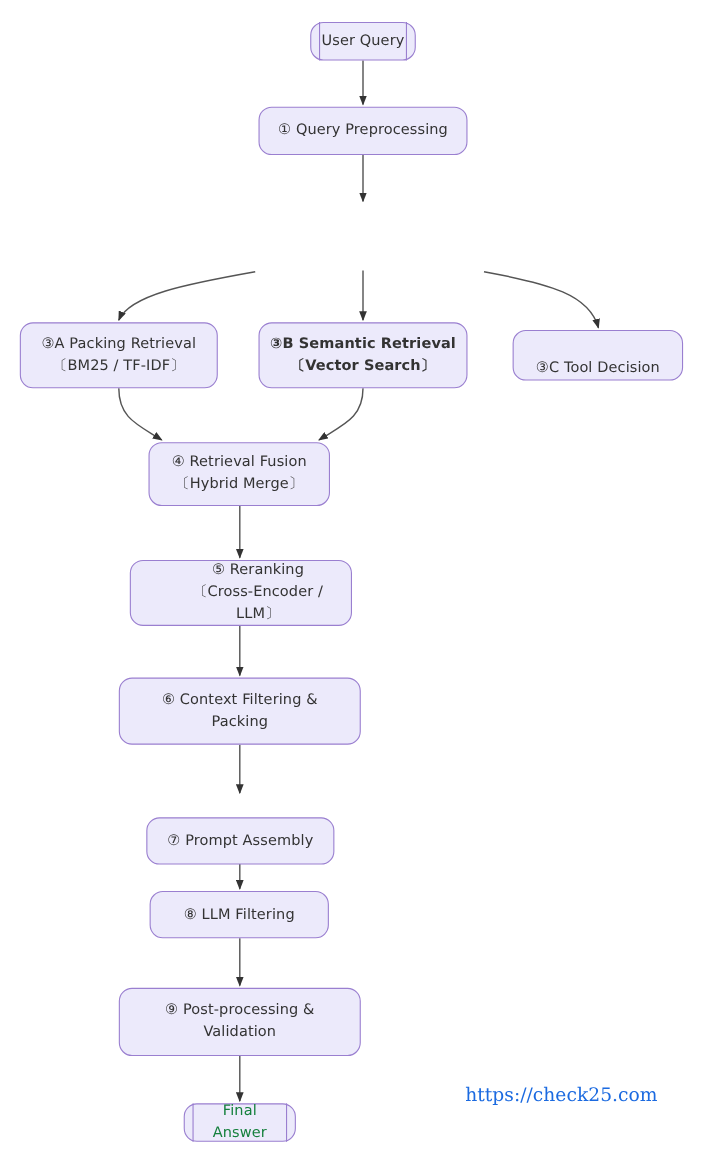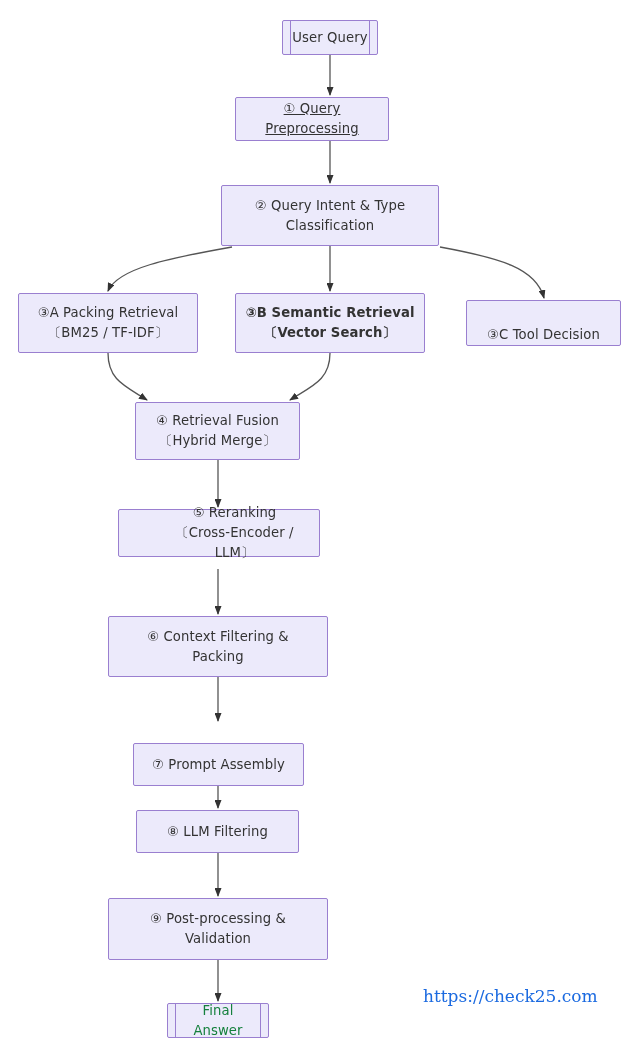--- a/index.html
+++ b/index.html
@@ -29,21 +29,21 @@
     width: 638px;
     height: 1053px;
     pointer-events: none;
   }
 
   .node {
     position: absolute;
     box-sizing: border-box;
     background: #ECEAFB;
     border: 1.3px solid #9A7FD0;
-    border-radius: 2px;
+    border-radius: 12px;
     display: flex;
     align-items: center;
     justify-content: center;
     text-align: center;
     color: #333333;
     font-size: 13.2px;
     line-height: 20px;
     letter-spacing: 0.1px;
   }
 
@@ -112,49 +112,45 @@
       <path d="M218,853 L218,896"></path>
 
       <path d="M218,960 L218,1001"></path>
     </g>
   </svg>
 
   <div class="node subroutine" style="left: 282px; top: 20px; width: 96px; height: 35px; background: rgb(236, 234, 251); border-color: rgb(154, 127, 208); color: rgb(51, 51, 51);">
     <span class="lbl">User Query</span>
   </div>
 
-  <div class="node" style="left: 235px; top: 97px; width: 154px; height: 44px; background: rgb(236, 234, 251); border-color: rgb(154, 127, 208); color: rgb(51, 51, 51); text-decoration: underline;">
+  <div class="node" style="left: 235px; top: 97px; width: 190px; height: 44px; background: rgb(236, 234, 251); border-color: rgb(154, 127, 208); color: rgb(51, 51, 51);">
     <span class="lbl">① Query Preprocessing</span>
   </div>
 
-  <div class="node" style="left: 221px; top: 185px; width: 218px; height: 61px; background: rgb(236, 234, 251); border-color: rgb(154, 127, 208); color: rgb(51, 51, 51);">
-    <span class="lbl">② Query Intent &amp; Type
-Classification</span>
-  </div>
 
   <div class="node" style="left: 18px; top: 293px; width: 180px; height: 60px; background: rgb(236, 234, 251); border-color: rgb(154, 127, 208); color: rgb(51, 51, 51);">
     <span class="lbl">③A Packing Retrieval
 〔BM25 / TF-IDF〕</span>
   </div>
 
   <div class="node" style="left: 235px; top: 293px; width: 190px; height: 60px; background: rgb(236, 234, 251); border-color: rgb(154, 127, 208); color: rgb(51, 51, 51); font-weight: bold;">
     <span class="lbl">③B Semantic Retrieval
 〔Vector Search〕</span>
   </div>
 
   <div class="node" style="left: 466px; top: 300px; width: 155px; height: 46px; background: rgb(236, 234, 251); border-color: rgb(154, 127, 208); color: rgb(51, 51, 51); align-items: flex-end;">
     <span class="lbl">③C Tool Decision</span>
   </div>
 
   <div class="node" style="left: 135px; top: 402px; width: 165px; height: 58px; background: rgb(236, 234, 251); border-color: rgb(154, 127, 208); color: rgb(51, 51, 51);">
     <span class="lbl">④ Retrieval Fusion
 〔Hybrid Merge〕</span>
   </div>
 
-  <div class="node" style="left: 118px; top: 509px; width: 202px; height: 48px; background: rgb(236, 234, 251); border-color: rgb(154, 127, 208); color: rgb(51, 51, 51); padding-left: 31px;">
+  <div class="node" style="left: 118px; top: 509px; width: 202px; height: 60px; background: rgb(236, 234, 251); border-color: rgb(154, 127, 208); color: rgb(51, 51, 51); padding-left: 31px;">
     <span class="lbl">⑤ Reranking
 〔Cross-Encoder / LLM〕</span>
   </div>
 
   <div class="node" style="left: 108px; top: 616px; width: 220px; height: 61px; background: rgb(236, 234, 251); border-color: rgb(154, 127, 208); color: rgb(51, 51, 51);">
     <span class="lbl">⑥ Context Filtering &amp;
 Packing</span>
   </div>
 
   <div class="node" style="left: 133px; top: 723px; width: 171px; height: 43px; background: rgb(236, 234, 251); border-color: rgb(154, 127, 208); color: rgb(51, 51, 51); margin-top: 20px;">

